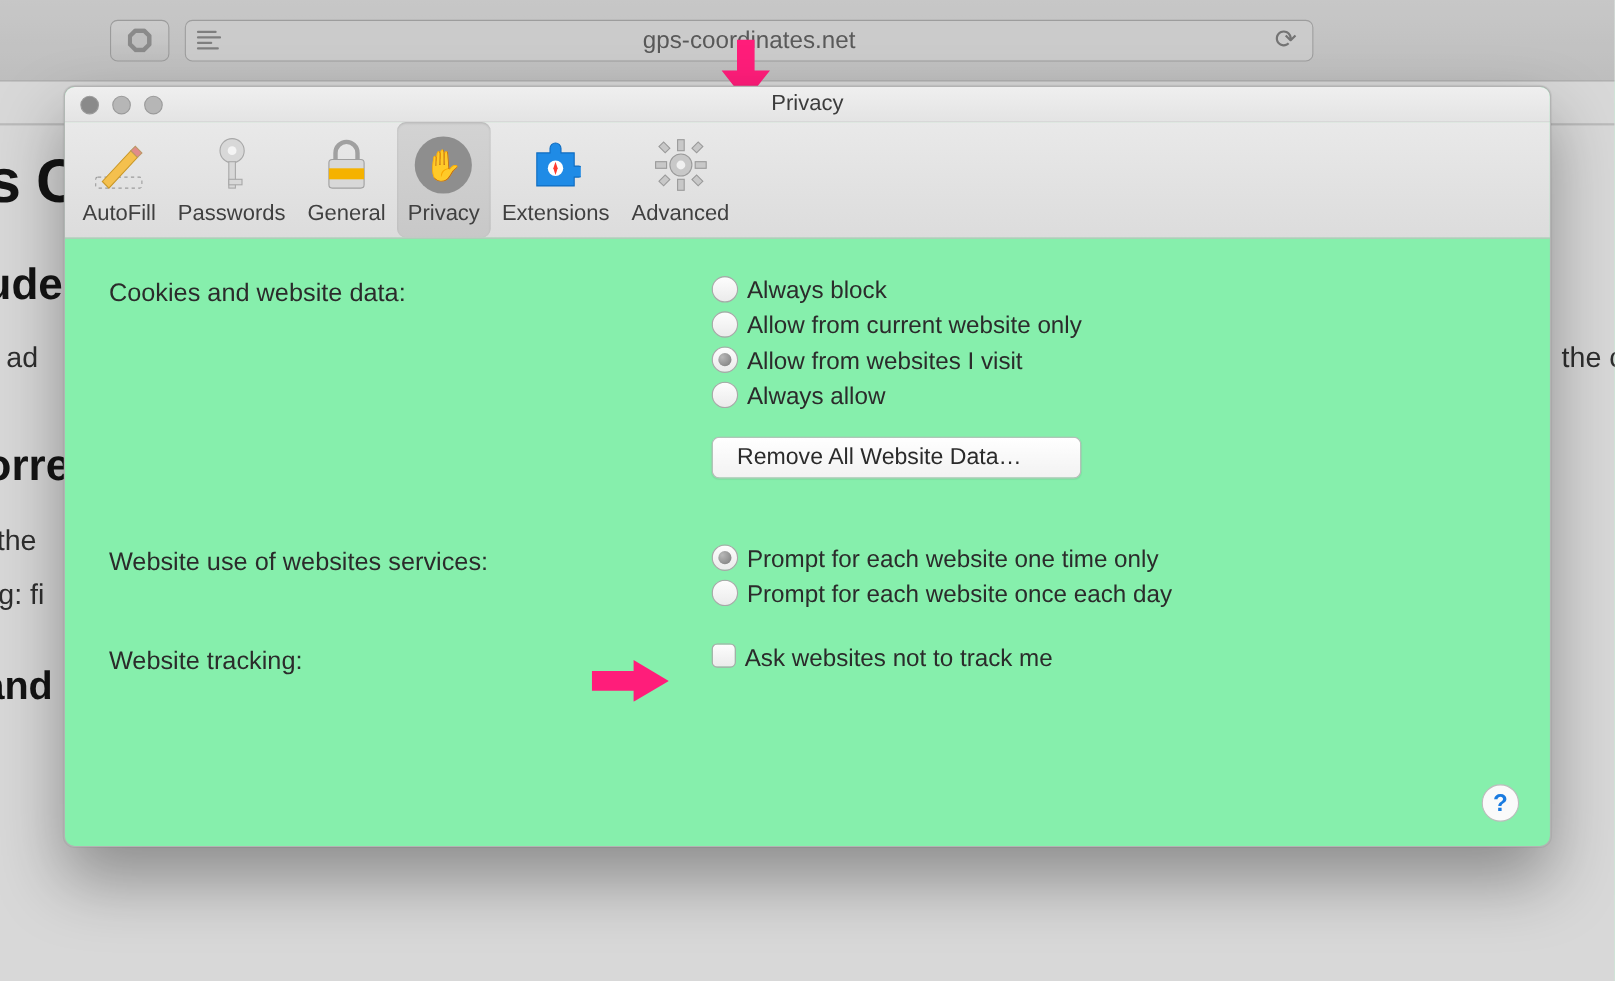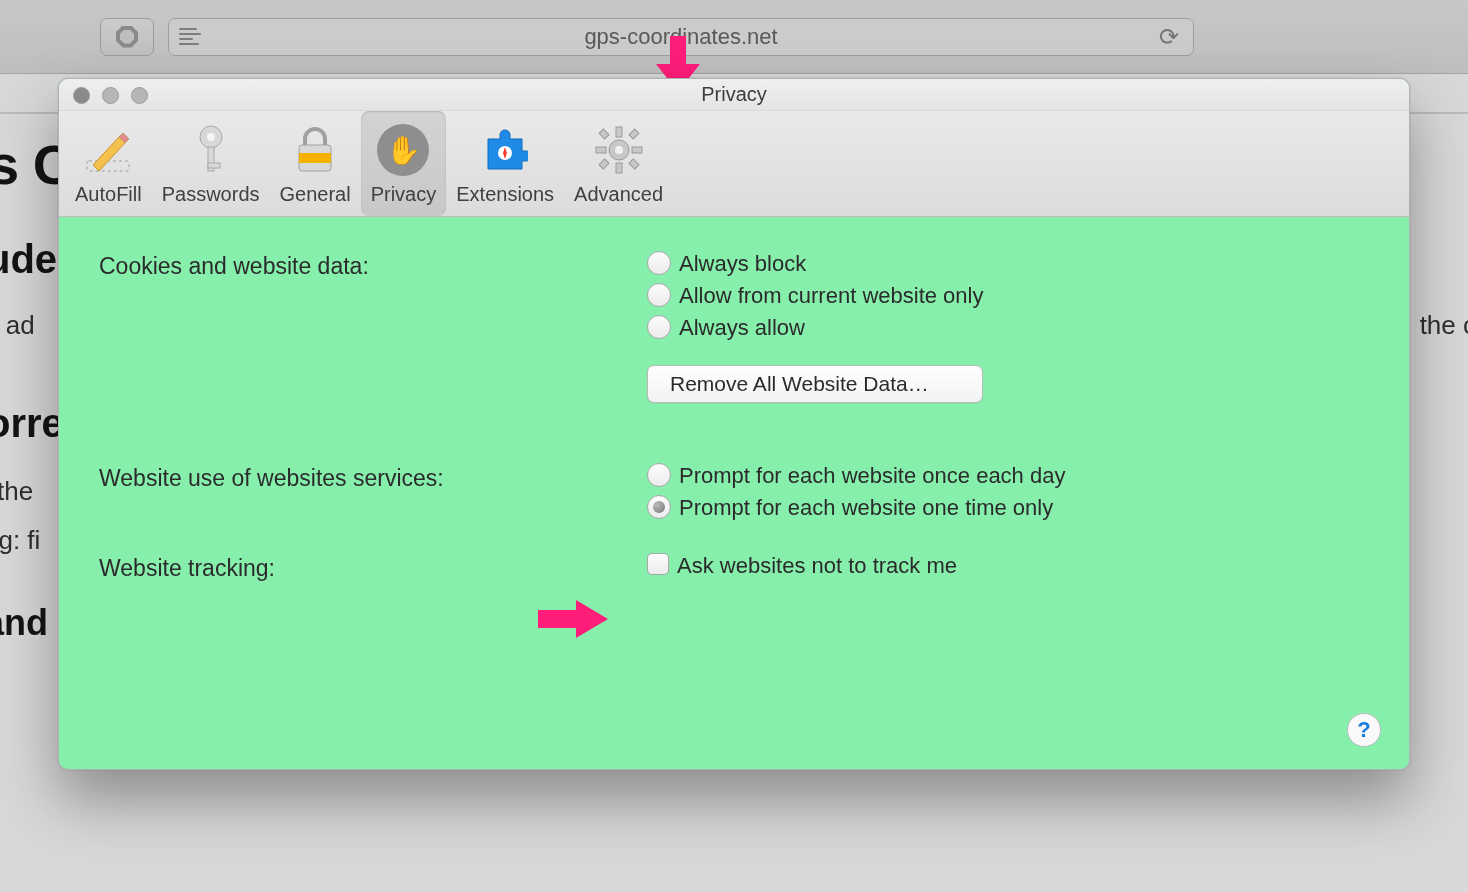--- a/index.html
+++ b/index.html
@@ -338,41 +338,45 @@
       <div class="opts">
         <div class="radio-row">
           <div class="radio"></div>
           <span>Always block</span>
         </div>
         <div class="radio-row">
           <div class="radio"></div>
           <span>Allow from current website only</span>
         </div>
         <div class="radio-row">
+          <div class="radio checked"></div>
+          <span>Allow from websites I visit</span>
+        </div>
+        <div class="radio-row">
           <div class="radio"></div>
           <span>Always allow</span>
         </div>
         <div class="mac-button">
           <span>Remove All Website Data…</span>
         </div>
       </div>
     </div>
 
     <div style="height:46px;"></div>
 
     <div class="row">
       <div class="label">Website use of websites services:</div>
       <div class="opts">
         <div class="radio-row">
+          <div class="radio checked"></div>
+          <span>Prompt for each website one time only</span>
+        </div>
+        <div class="radio-row">
           <div class="radio"></div>
           <span>Prompt for each website once each day</span>
-        </div>
-        <div class="radio-row">
-          <div class="radio checked"></div>
-          <span>Prompt for each website one time only</span>
         </div>
       </div>
     </div>
 
     <div style="height:18px;"></div>
 
     <div class="row">
       <div class="label">Website tracking:</div>
       <div class="opts">
         <div class="radio-row">

